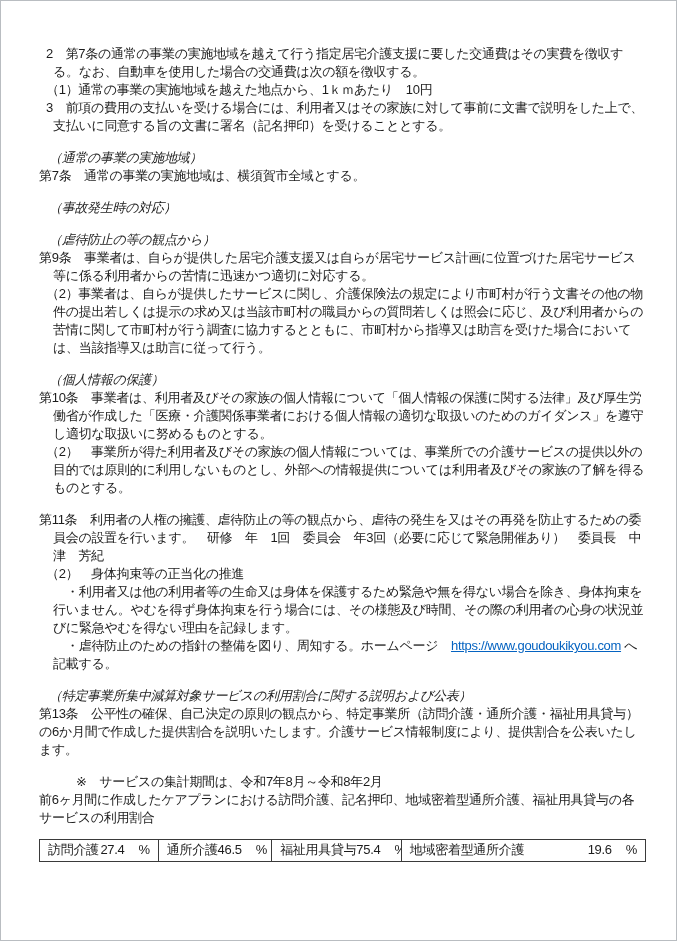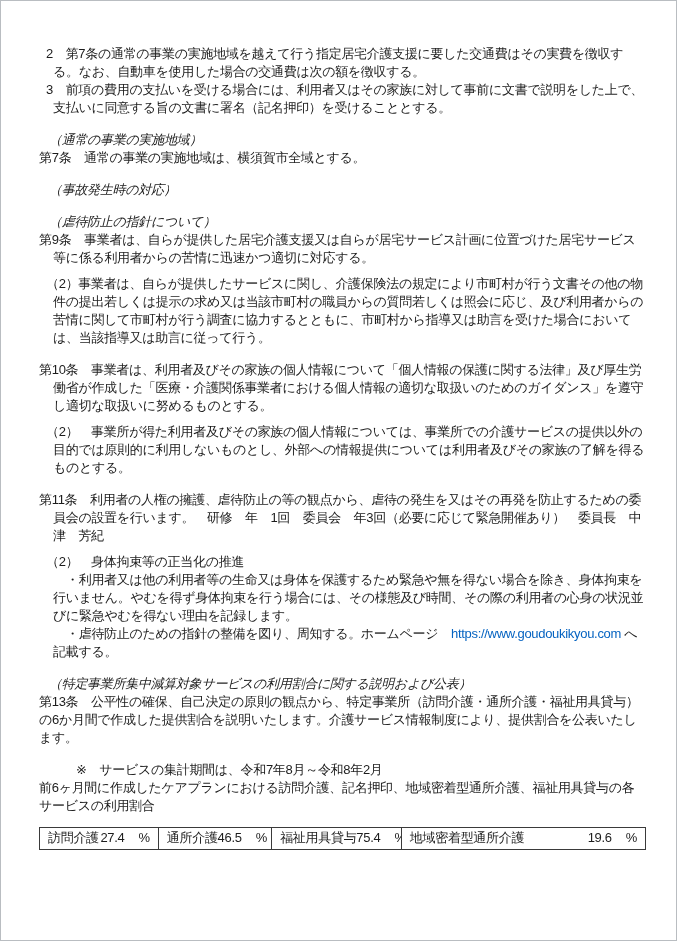--- a/index.html
+++ b/index.html
@@ -16,72 +16,74 @@
     line-height: 18px;
     letter-spacing: -0.3px;
     color: #1c1c1c;
     padding: 44px 30px 0 38px;
     overflow: hidden;
   }
   p { margin: 0; }
   
   .num-item    { padding-left: 14px; text-indent: -7px; }
   
-  .sub-item    { padding-left: 14px; text-indent: -7px; margin-top: 8px; }
+  .sub-item    { padding-left: 14px; text-indent: -7px; }
   
   .kakko-head  { padding-left: 10px; font-style: italic; }
   
   .clause-body { padding-left: 14px; text-indent: -14px; }
   
   .flat-body   { padding-left: 0; }
   
   .bullet-note { padding-left: 14px; text-indent: 13px; overflow-wrap: anywhere; }
   
   .note-indent { padding-left: 37px; }
   .sp10 { height: 10px; }
   .sp14 { height: 14px; }
-  .link { color: #0563c1; cursor: pointer; overflow-wrap: anywhere; }
+  .link { color: #0563c1; text-decoration: underline; cursor: pointer; overflow-wrap: anywhere; }
   table.usage { width: 100%; border-collapse: collapse; table-layout: fixed; margin-top: 2px; }
   table.usage td {
     border: 1px solid #3a3a3a;
     padding: 1px 8px 2px 8px;
     height: 18px;
     vertical-align: middle;
     overflow: hidden;
     white-space: nowrap;
   }
   .cell-flex { display: flex; justify-content: space-between; align-items: baseline; }
   .rate-group { display: flex; gap: 14px; }
   .col1 { width: 19%; } .col2 { width: 18%; } .col3 { width: 21%; } .col4 { width: 42%; }
 </style>
 </head>
 <body>
 
 <div class="page">
 
   <p class="num-item">2　第7条の通常の事業の実施地域を越えて行う指定居宅介護支援に要した交通費はその実費を徴収する。なお、自動車を使用した場合の交通費は次の額を徴収する。</p>
+  <p class="num-item">（1）通常の事業の実施地域を越えた地点から、1ｋｍあたり　10円</p>
   <p class="num-item">3　前項の費用の支払いを受ける場合には、利用者又はその家族に対して事前に文書で説明をした上で、支払いに同意する旨の文書に署名（記名押印）を受けることとする。</p>
 
   <div class="sp14"></div>
 
   <p class="kakko-head">（通常の事業の実施地域）</p>
   <p class="clause-body">第7条　通常の事業の実施地域は、横須賀市全域とする。</p>
 
   <div class="sp14"></div>
 
   <p class="kakko-head">（事故発生時の対応）</p>
 
   <div class="sp14"></div>
 
-  <p class="kakko-head">（虐待防止の指針について）</p>
+  <p class="kakko-head">（虐待防止の等の観点から）</p>
   <p class="clause-body">第9条　事業者は、自らが提供した居宅介護支援又は自らが居宅サービス計画に位置づけた居宅サービス等に係る利用者からの苦情に迅速かつ適切に対応する。</p>
   <p class="sub-item">（2）事業者は、自らが提供したサービスに関し、介護保険法の規定により市町村が行う文書その他の物件の提出若しくは提示の求め又は当該市町村の職員からの質問若しくは照会に応じ、及び利用者からの苦情に関して市町村が行う調査に協力するとともに、市町村から指導又は助言を受けた場合においては、当該指導又は助言に従って行う。</p>
 
   <div class="sp14"></div>
 
+  <p class="kakko-head">（個人情報の保護）</p>
   <p class="clause-body">第10条　事業者は、利用者及びその家族の個人情報について「個人情報の保護に関する法律」及び厚生労働省が作成した「医療・介護関係事業者における個人情報の適切な取扱いのためのガイダンス」を遵守し適切な取扱いに努めるものとする。</p>
   <p class="sub-item">（2）　事業所が得た利用者及びその家族の個人情報については、事業所での介護サービスの提供以外の目的では原則的に利用しないものとし、外部への情報提供については利用者及びその家族の了解を得るものとする。</p>
 
   <div class="sp14"></div>
 
   <p class="clause-body">第11条　利用者の人権の擁護、虐待防止の等の観点から、虐待の発生を又はその再発を防止するための委員会の設置を行います。　研修　年　1回　委員会　年3回（必要に応じて緊急開催あり）　委員長　中津　芳紀</p>
   <p class="sub-item">（2）　身体拘束等の正当化の推進</p>
   <p class="bullet-note">・利用者又は他の利用者等の生命又は身体を保護するため緊急や無を得ない場合を除き、身体拘束を行いません。やむを得ず身体拘束を行う場合には、その様態及び時間、その際の利用者の心身の状況並びに緊急やむを得ない理由を記録します。</p>
   <p class="bullet-note"><span>・虐待防止のための指針の整備を図り、周知する。ホームページ　</span><a class="link">https://www.goudoukikyou.com</a><span> へ記載する。</span></p>
 

